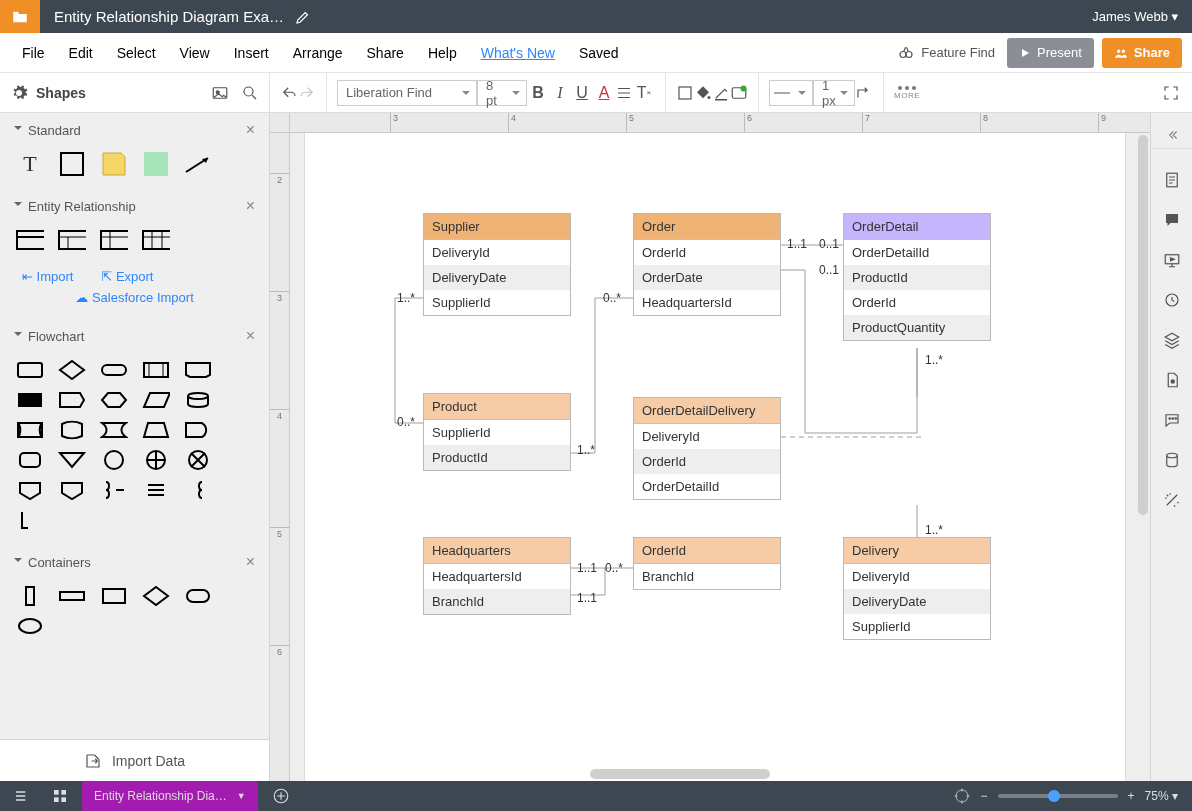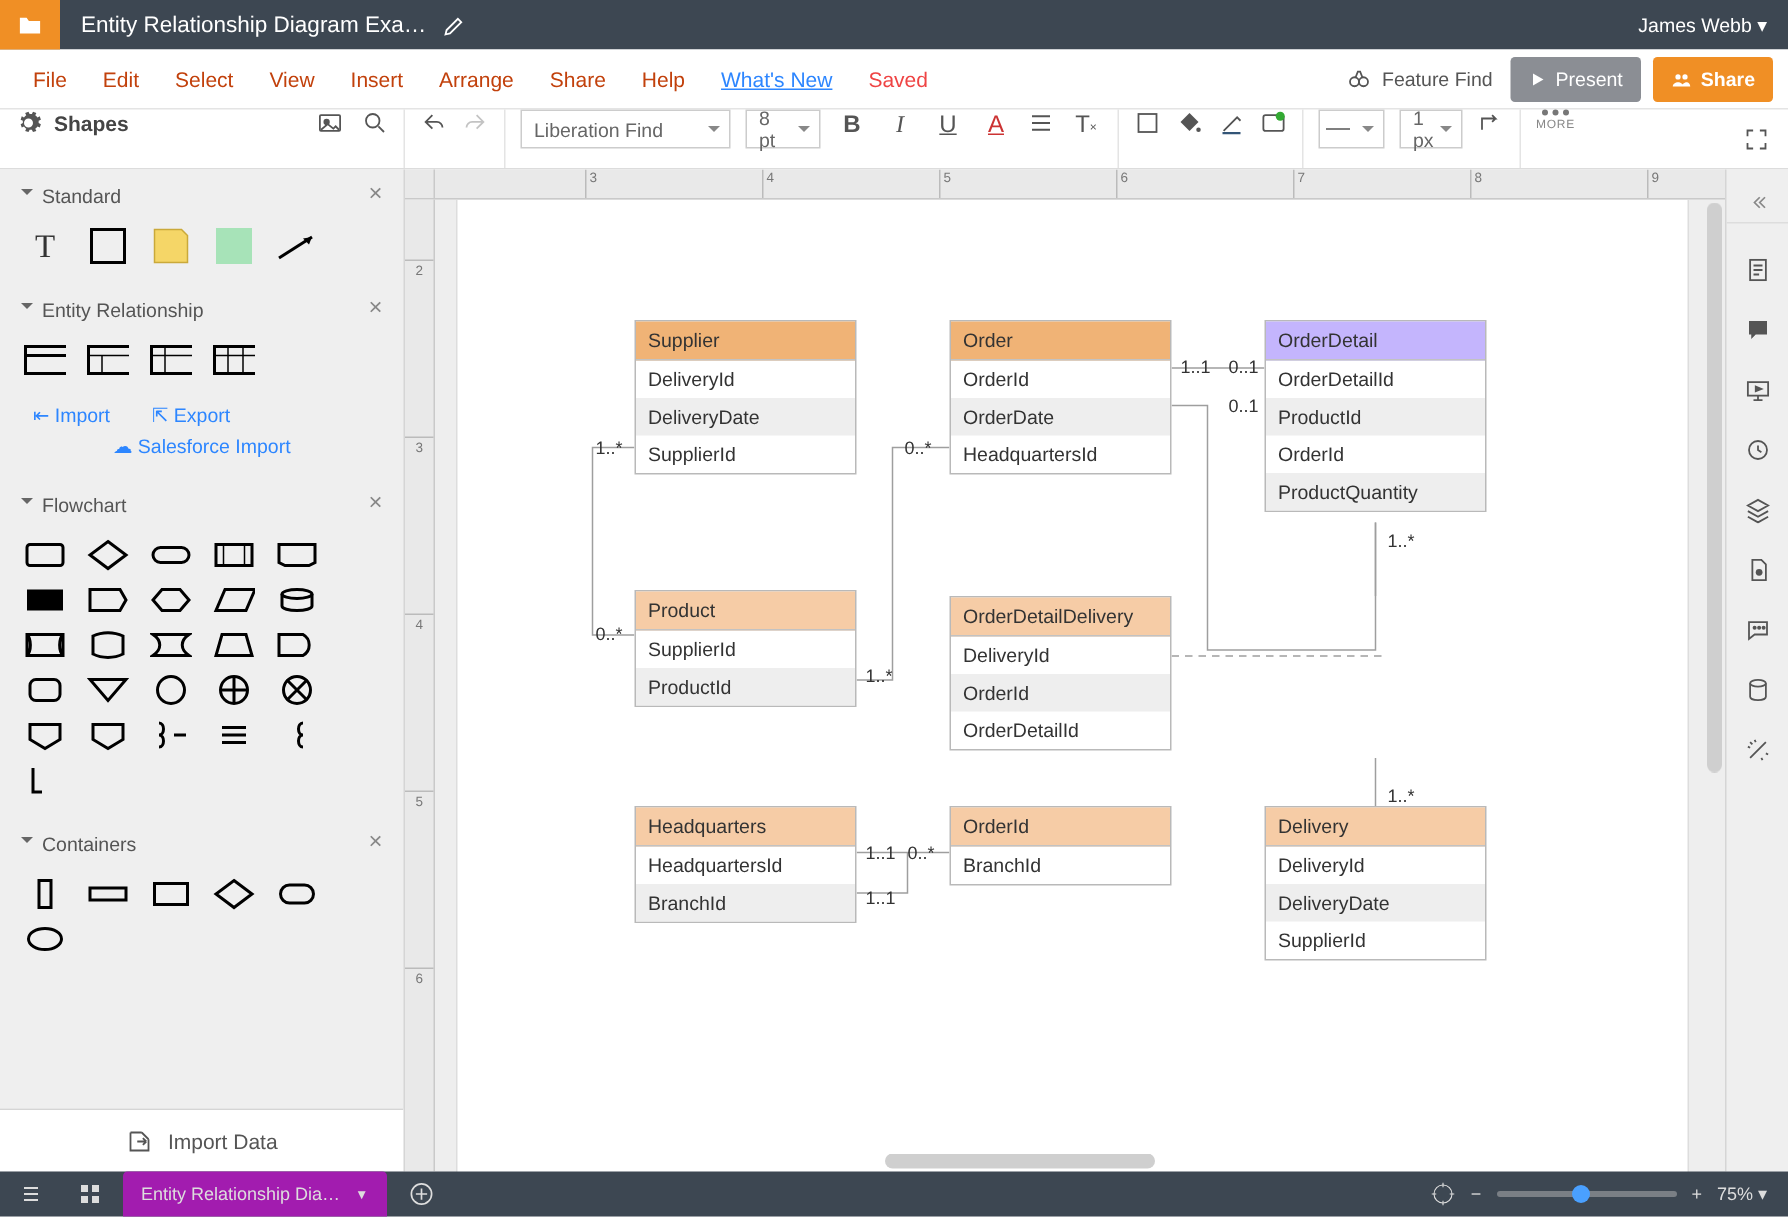--- a/index.html
+++ b/index.html
@@ -4,31 +4,31 @@
 <style>
   *{box-sizing:border-box;margin:0;padding:0;font-family:"Helvetica Neue",Arial,sans-serif}
   html,body{height:100%;width:100%;overflow:hidden;background:#fff;color:#333}
   
   .titlebar{height:33px;background:#3d4752;display:flex;align-items:center;color:#fff}
   .titlebar .folder{width:40px;height:33px;background:#f08f25;display:flex;align-items:center;justify-content:center}
   .titlebar .tab{padding:0 14px;height:33px;display:flex;align-items:center;gap:10px;font-size:15px}
   .titlebar .user{margin-left:auto;font-size:13px;padding-right:14px}
   
   .menubar{height:40px;background:#fff;border-bottom:1px solid #e4e4e4;display:flex;align-items:center;padding:0 10px;gap:0}
-  .menubar .m{padding:6px 12px;font-size:14px;color:#c2410c;cursor:pointer}
+  .menubar .m{padding:6px 12px;font-size:14px;color:#000000;cursor:pointer}
   .menubar .m.new{color:#2d86ff}
-  .menubar .m.saved{color:#ef4444}
+  .menubar .m.saved{color:#000000}
   .menubar .spacer{flex:1}
   .ff{display:flex;align-items:center;gap:6px;color:#555;font-size:13px;margin-right:12px}
   .btn{height:30px;padding:0 12px;border-radius:3px;display:flex;align-items:center;gap:6px;font-size:13px;cursor:pointer}
   .btn.grey{background:#8b8e94;color:#fff}
   .btn.orange{background:#f08f25;color:#fff;margin-left:8px;font-weight:600}
   
   .toolbar{height:40px;border-bottom:1px solid #dcdcdc;display:flex}
-  .tsec{border-right:1px solid #e4e4e4;display:flex;align-items:flex-start;padding:0 10px;gap:10px}
+  .tsec{border-right:1px solid #e4e4e4;display:flex;align-items:center;padding:0 10px;}
   .tsec.first{width:270px;justify-content:space-between}
   .sel{height:26px;border:1px solid #ccc;background:#fff;padding:0 22px 0 8px;font-size:13px;display:flex;align-items:center;position:relative;color:#666}
   .sel::after{content:"";position:absolute;right:6px;top:10px;border:4px solid transparent;border-top-color:#888}
   .ticon{width:22px;height:22px;display:flex;align-items:center;justify-content:center;color:#555}
   .tend{flex:1;display:flex;align-items:center;justify-content:flex-end;padding-right:12px}
   
   .main{position:absolute;top:113px;bottom:30px;left:0;right:0;display:flex}
   .leftpanel{width:270px;background:#efefef;border-right:1px solid #d5d5d5;display:flex;flex-direction:column;overflow:hidden} 
   .section-head{display:flex;align-items:center;padding:8px 14px;font-size:13px;color:#555}
   .section-head .chev{width:0;height:0;border:4px solid transparent;border-top-color:#666;margin-right:6px}

